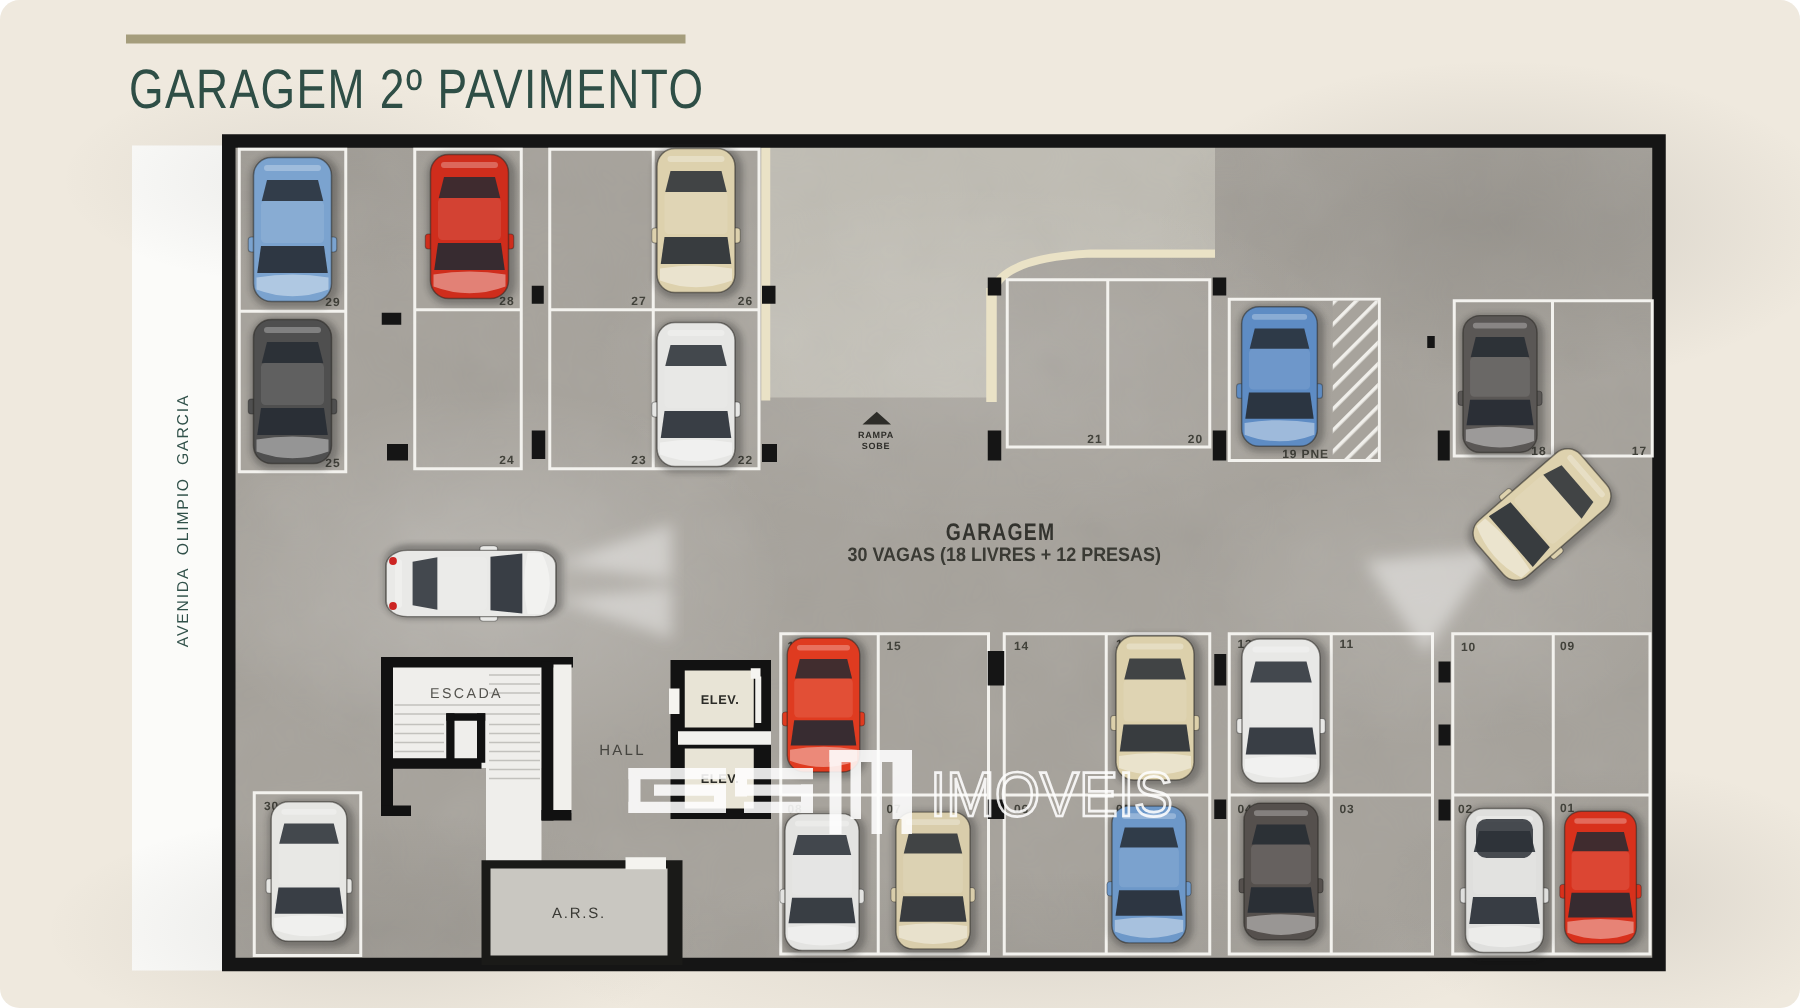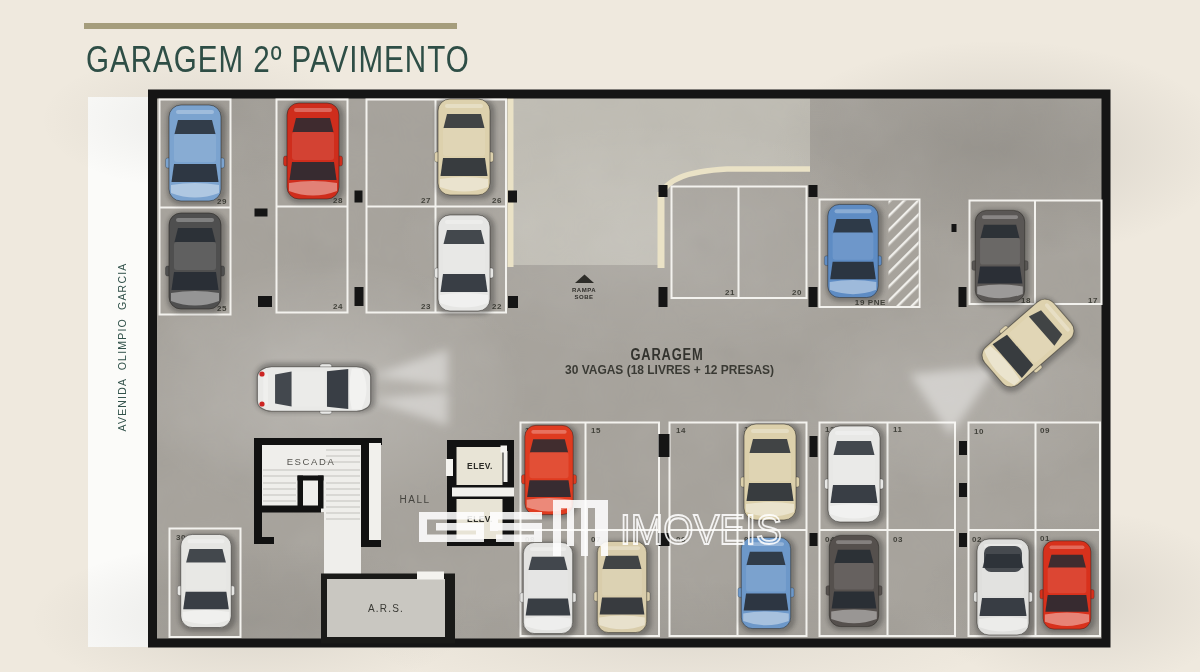--- a/index.html
+++ b/index.html
@@ -1,16 +1,16 @@
 <!DOCTYPE html>
 <html><head>
 <meta charset="utf-8">
 <style>
   html,body{margin:0;padding:0;}
-  #page{position:relative;width:1200px;height:672px;background:#efe9de;overflow:hidden;font-family:"Liberation Sans",sans-serif;}
+  #page{position:relative;width:1200px;height:672px;background:#efe9de;overflow:hidden;font-family:"Liberation Sans",sans-serif;border-radius:13px;}
   .ttl{position:absolute;left:86px;top:39px;color:#2e4e46;font-size:37px;font-weight:500;letter-spacing:1.2px;transform:scaleX(.80);transform-origin:left top;white-space:nowrap;}
   .ave{position:absolute;left:6px;top:341px;width:232px;text-align:center;transform:rotate(-90deg);color:#31514a;font-size:10.5px;font-weight:500;letter-spacing:1.2px;word-spacing:4px;white-space:nowrap;}
 </style>
 </head>
 <body>
 <div id="page">
 
   <div style="position:absolute;left:84px;top:23px;width:373px;height:6px;background:#a59d7c;"></div>
 
   <div class="ttl">GARAGEM 2º PAVIMENTO</div>

